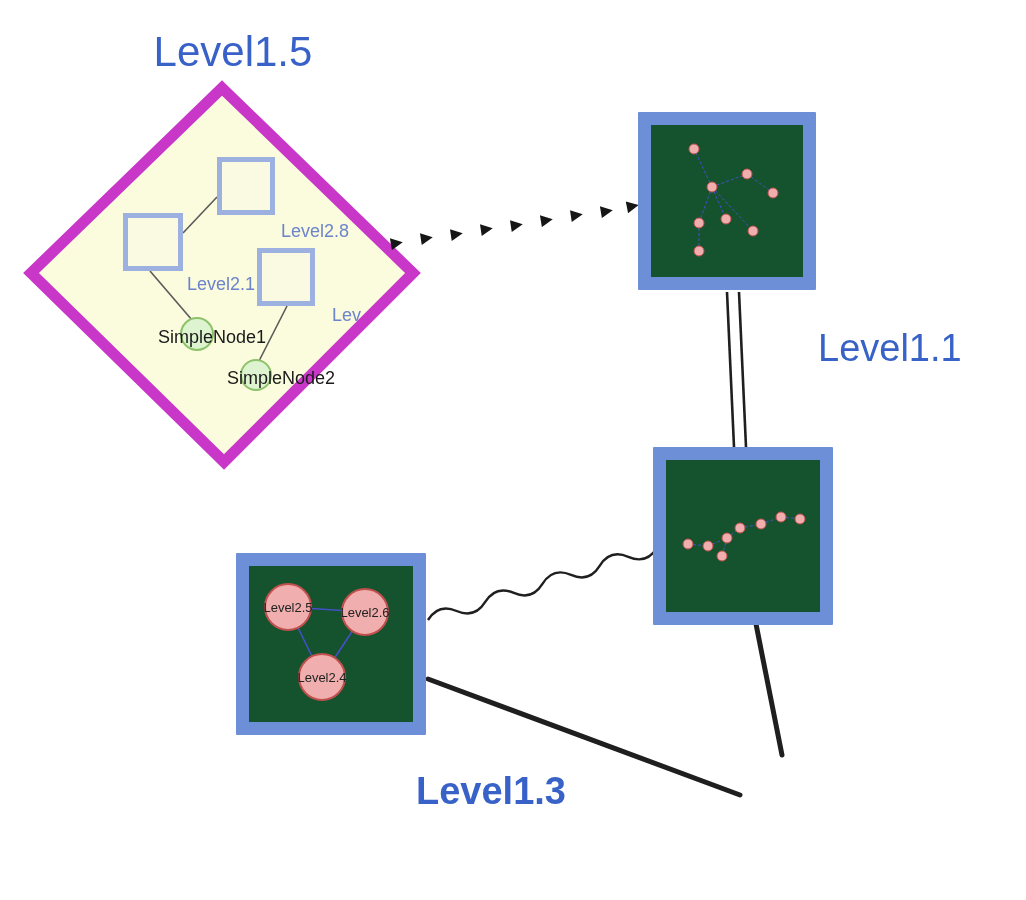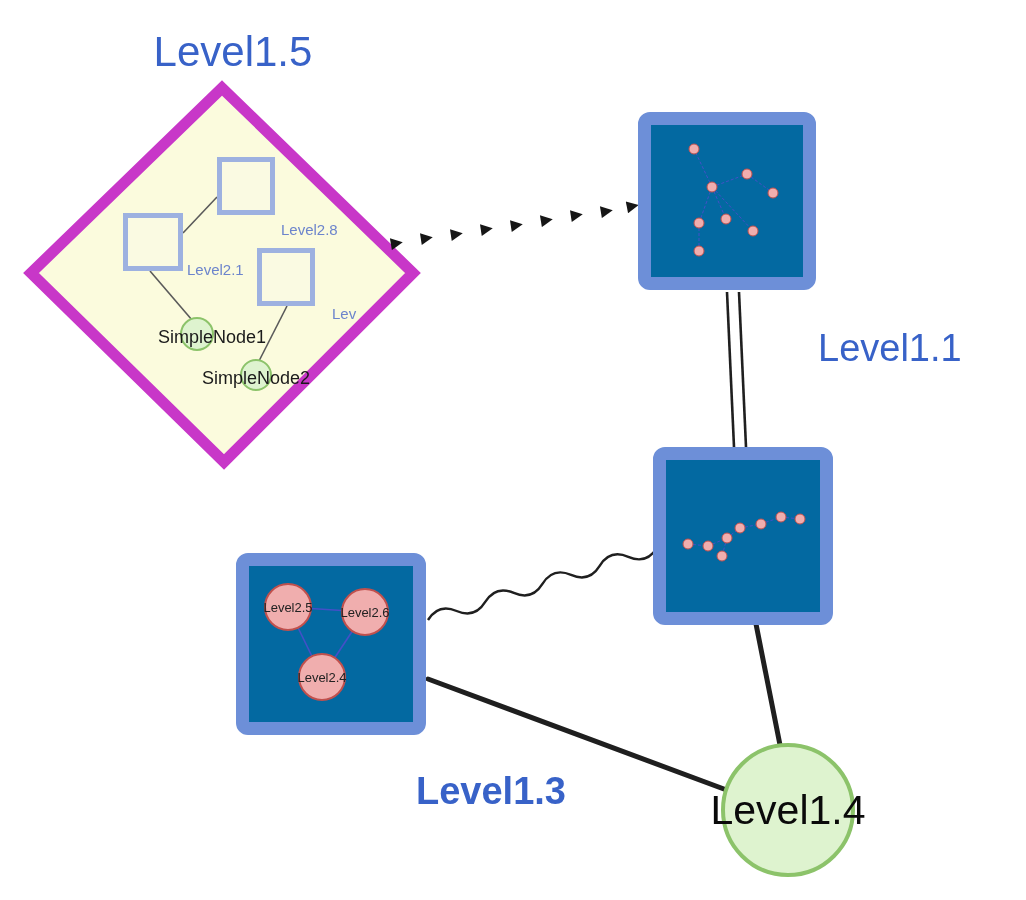--- a/index.html
+++ b/index.html
@@ -2,25 +2,25 @@
 <html style="--label-blue: #3862c8; --sublabel-blue: #6c84cc; --box-border-blue: #6d8fd8; --inner-square-border: #9db1e0; --inner-square-fill: #fafae2; --diamond-stroke: #c837c8; --diamond-fill: #fbfbdd; --green-fill: #def3cf; --green-stroke: #8cc36a; --pink-fill: #f0aeae; --pink-stroke: #c0504d; --mini-edge-blue: #4450c8; --edge-black: #1f1f1f;"><head>
 <meta charset="utf-8">
 <style>
   html,body{margin:0;padding:0;background:#ffffff;}
   body{font-family:"Liberation Sans", sans-serif;}
   #canvas{position:relative;width:1026px;height:900px;overflow:hidden;background:#fff;}
   #edge-layer{position:absolute;left:0;top:0;}
   .blue-label{position:absolute;color:var(--label-blue);white-space:nowrap;}
   .lbl-xl{font-size:42px;}
   .lbl-lg{font-size:38px;margin-top:32px;}
-  .sub-label{position:absolute;color:var(--sublabel-blue);font-size:15px;white-space:nowrap;}
+  .sub-label{position:absolute;color:var(--sublabel-blue);font-size:18px;white-space:nowrap;}
   .inner-square{position:absolute;box-sizing:border-box;border:5px solid var(--inner-square-border);background:var(--inner-square-fill);}
   .green-node{position:absolute;box-sizing:border-box;border-radius:50%;background:var(--green-fill);border:2px solid var(--green-stroke);}
   .node-label{position:absolute;font-size:18px;color:#1a1a1a;text-align:center;white-space:nowrap;}
-  .group-box{position:absolute;box-sizing:border-box;border:13px solid var(--box-border-blue);background:#0369a1;border-radius:12px;}
+  .group-box{position:absolute;box-sizing:border-box;border:13px solid var(--box-border-blue);background:#14532d;border-radius:1px;}
   .mini-svg{position:absolute;inset:0;width:100%;height:100%;display:block;}
   .big-green{position:absolute;box-sizing:border-box;width:134px;height:134px;border-radius:50%;background:var(--green-fill);border:4px solid var(--green-stroke);display:flex;align-items:center;justify-content:center;}
   .big-green .circle-label{font-size:41px;color:#0a0a0a;white-space:nowrap;}
   .pink-node{position:absolute;box-sizing:border-box;width:48px;height:48px;border-radius:50%;background:var(--pink-fill);border:2px solid var(--pink-stroke);display:flex;align-items:center;justify-content:center;}
   .pink-node span{font-size:13px;color:#222;white-space:nowrap;}
   .diamond-poly{fill:var(--diamond-fill);stroke:var(--diamond-stroke);stroke-width:11;stroke-linejoin:miter;}
   .gray-edge{stroke:#5a5a5a;stroke-width:1.6;}
   .main-thick{stroke:var(--edge-black);stroke-width:5;stroke-linecap:round;}
   .main-thin{stroke:var(--edge-black);stroke-width:2.6;}
   .wavy{stroke:var(--edge-black);stroke-width:2.4;fill:none;}
@@ -59,26 +59,26 @@
     <line class="main-thick" x1="428" y1="679" x2="740" y2="795"></line>
     <line class="main-thick" x1="756" y1="624" x2="782" y2="755"></line>
   </svg>
 
   <div class="blue-label lbl-xl" style="left:138px;top:28px;width:190px;text-align:center;">Level1.5</div>
 
   <div class="inner-square" style="left:217px;top:157px;width:58px;height:58px;"></div>
   <div class="inner-square" style="left:123px;top:213px;width:60px;height:58px;"></div>
   <div class="inner-square" style="left:257px;top:248px;width:58px;height:58px;"></div>
   <div class="sub-label" style="left:281px;top:221px;">Level2.8</div>
-  <div class="sub-label" style="left:187px;top:261px;">Level2.1</div>
+  <div class="sub-label" style="left:187px;top:274px;">Level2.1</div>
   <div class="sub-label" style="left:316px;top:305px;margin-left:16px;">Lev</div>
   <div class="green-node" style="left:180px;top:317px;width:34px;height:34px;"></div>
   <div class="green-node" style="left:240px;top:359px;width:32px;height:32px;"></div>
   <div class="node-label" style="left:158px;top:327px;width:100px;">SimpleNode1</div>
-  <div class="node-label" style="left:202px;top:368px;width:100px;">SimpleNode2</div>
+  <div class="node-label" style="left:227px;top:368px;width:100px;">SimpleNode2</div>
 
   <div class="group-box" style="left:638px;top:112px;width:178px;height:178px;">
     <svg class="mini-svg" id="mg-level11" viewBox="0 0 152 152">
         <line x1="61" y1="62" x2="43" y2="24" stroke="#4450c8" stroke-width="1" stroke-dasharray="3 2"></line>
         <line x1="61" y1="62" x2="96" y2="49" stroke="#4450c8" stroke-width="1" stroke-dasharray="3 2"></line>
         <line x1="96" y1="49" x2="122" y2="68" stroke="#4450c8" stroke-width="1" stroke-dasharray="3 2"></line>
         <line x1="61" y1="62" x2="48" y2="98" stroke="#4450c8" stroke-width="1" stroke-dasharray="3 2"></line>
         <line x1="61" y1="62" x2="75" y2="94" stroke="#4450c8" stroke-width="1" stroke-dasharray="3 2"></line>
         <line x1="61" y1="62" x2="102" y2="106" stroke="#4450c8" stroke-width="1" stroke-dasharray="3 2"></line>
         <line x1="48" y1="98" x2="48" y2="126" stroke="#4450c8" stroke-width="1" stroke-dasharray="3 2"></line>
@@ -126,17 +126,14 @@
       <span>Level2.6</span>
     </div>
     <div class="pink-node" style="left:49px;top:87px;text-align:right;">
       <span>Level2.4</span>
     </div>
   </div>
 
   <div class="blue-label lbl-lg" style="left:818px;top:295px;">Level1.1</div>
   <div class="blue-label lbl-lg" style="left:416px;top:738px;font-weight:bold;">Level1.3</div>
 
-  <div class="big-green" style="left:721px;top:743px;">
-    <span class="circle-label">Level1.4</span>
-  </div>
 
 </div>
 
 </body></html>

